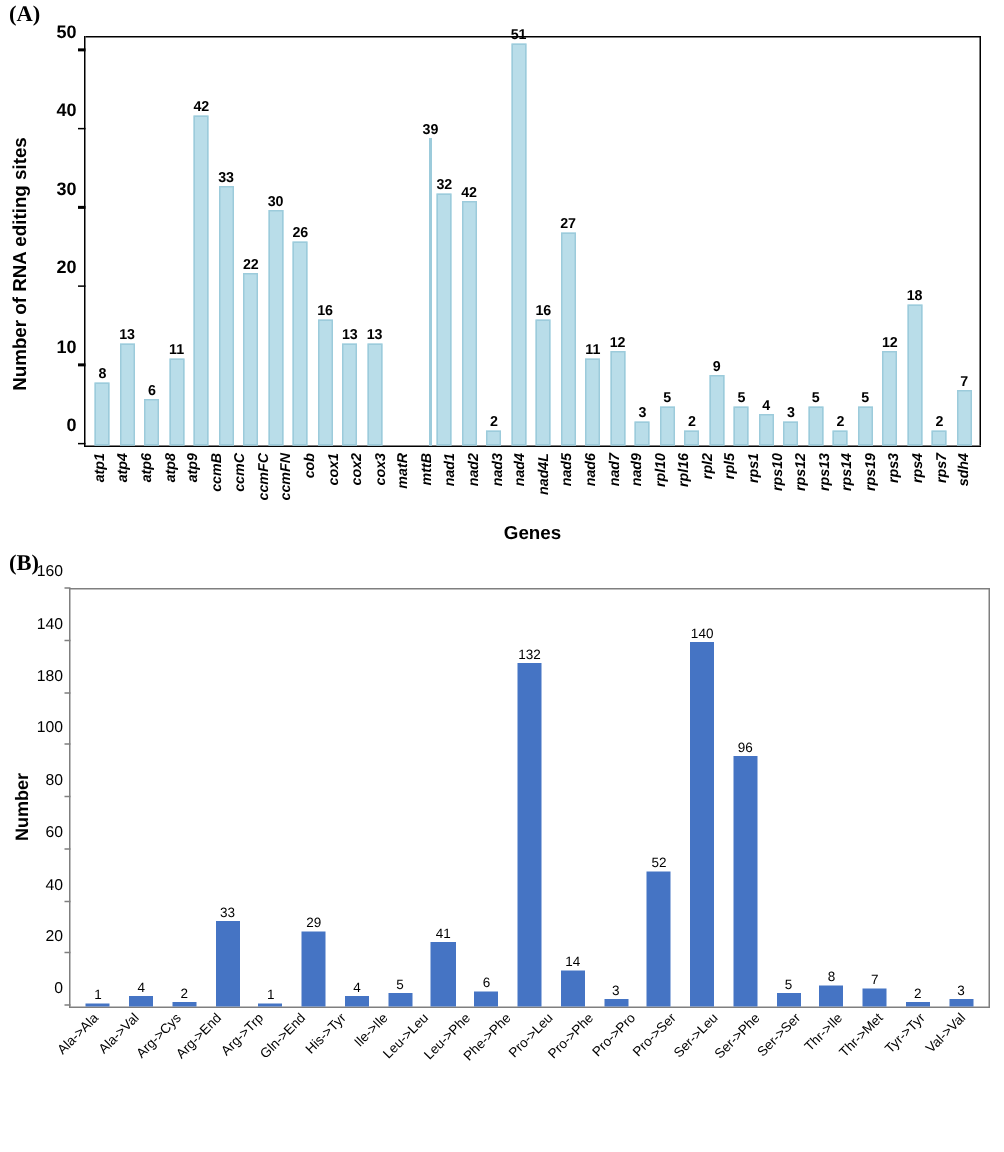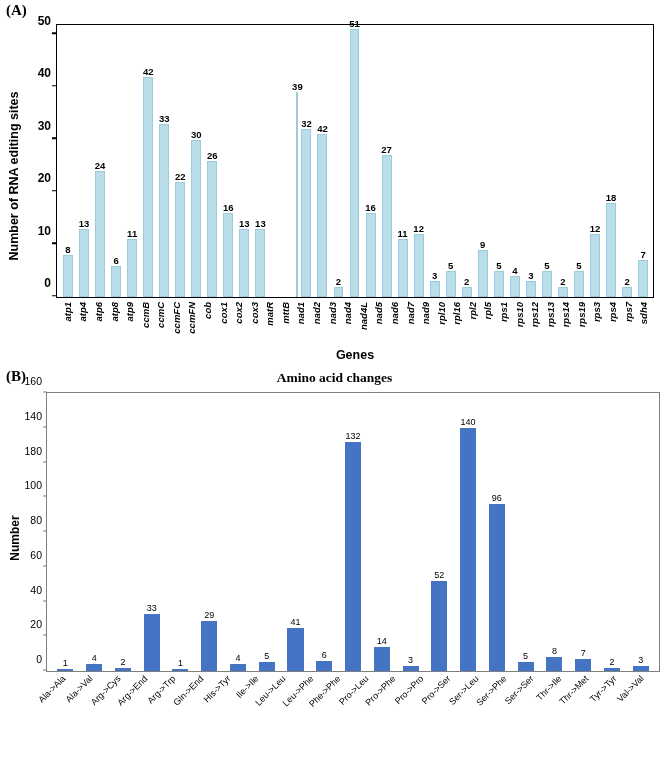--- a/index.html
+++ b/index.html
@@ -310,25 +310,20 @@
             <div class="a-bar" style="height: 15.3846%;">
               <div class="a-val">8</div>
             </div>
           </div>
           <div class="a-col">
             <div class="a-bar" style="height: 25%;">
               <div class="a-val">13</div>
             </div>
           </div>
           <div class="a-col">
-            <div class="a-bar" style="height: 46.1538%;">
-              <div class="a-val">24</div>
-            </div>
-          </div>
-          <div class="a-col">
             <div class="a-bar" style="height: 11.5385%;">
               <div class="a-val">6</div>
             </div>
           </div>
           <div class="a-col">
             <div class="a-bar" style="height: 21.1538%;">
               <div class="a-val">11</div>
             </div>
           </div>
           <div class="a-col">
@@ -604,21 +599,20 @@
         <div class="a-xlab">
           <span>sdh4</span>
         </div>
       </div>
     <div id="a-xtitle">Genes</div>
   </div>
 </div>
 
 <div class="panel" id="panelB">
   <div class="panel-label" id="labelB">(B)</div>
-  <div id="b-title">Amino acid changes</div>
 
   <div id="b-ylabel">
     <span>Number</span>
   </div>
 
   <div id="b-plot">
     <div id="b-yticks">
         <div class="b-ytick" style="bottom: 0%;">0</div>
         <div class="b-ytick-mark" style="bottom: 0%;"></div>
         <div class="b-ytick" style="bottom: 12.5%;">20</div>

